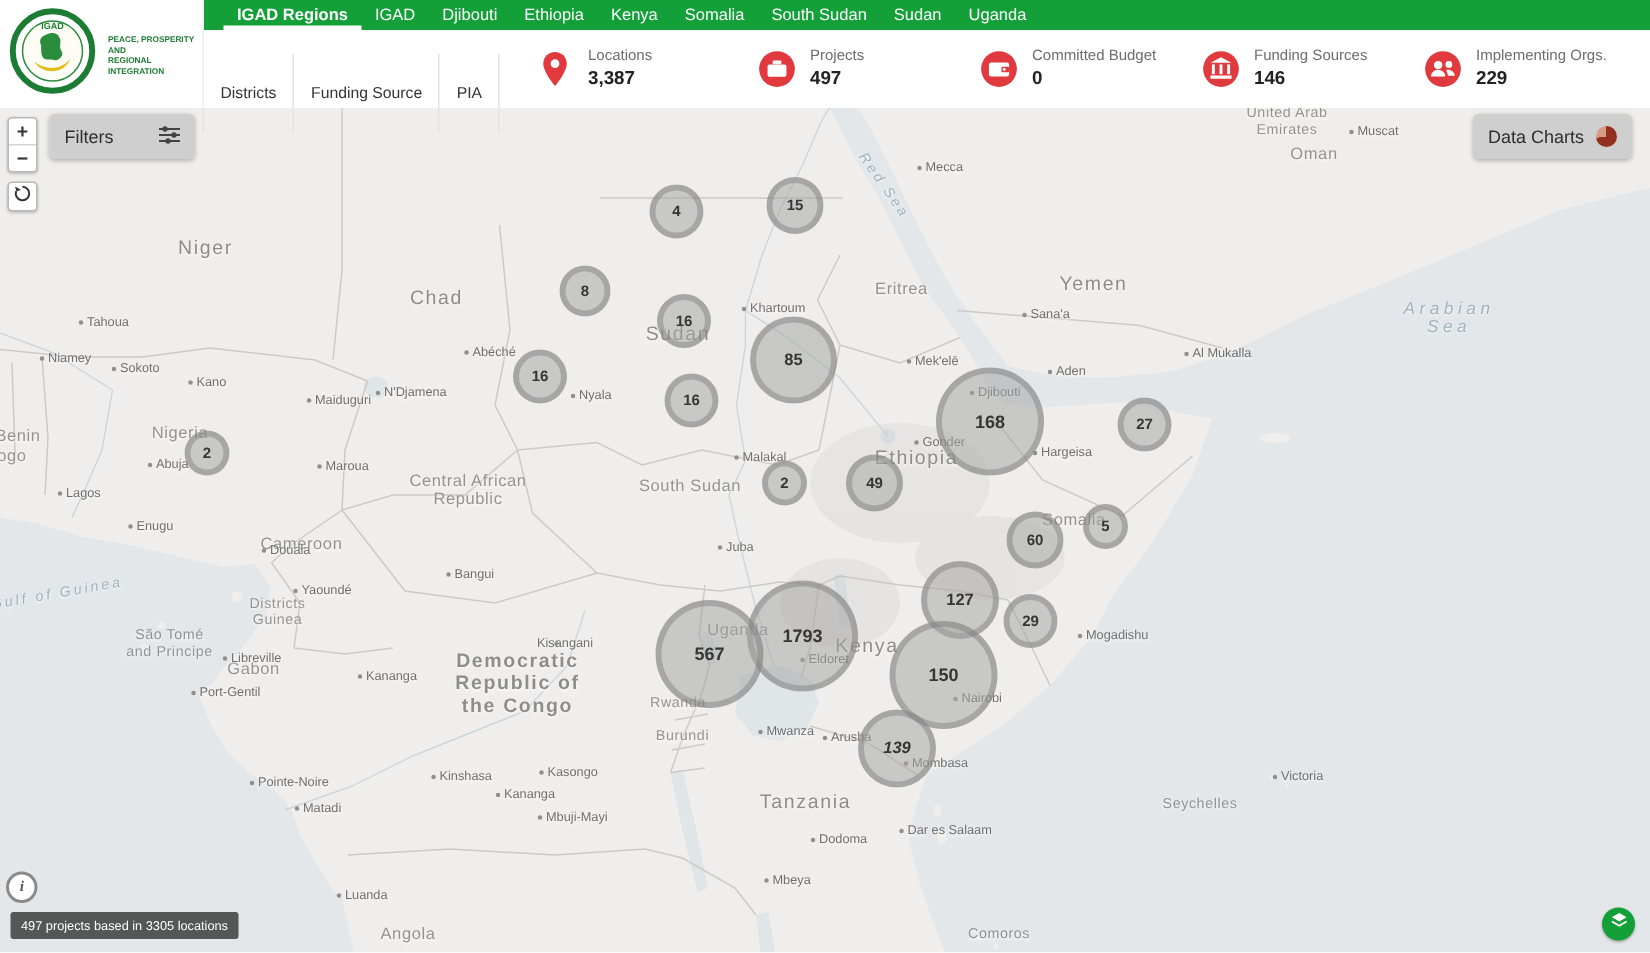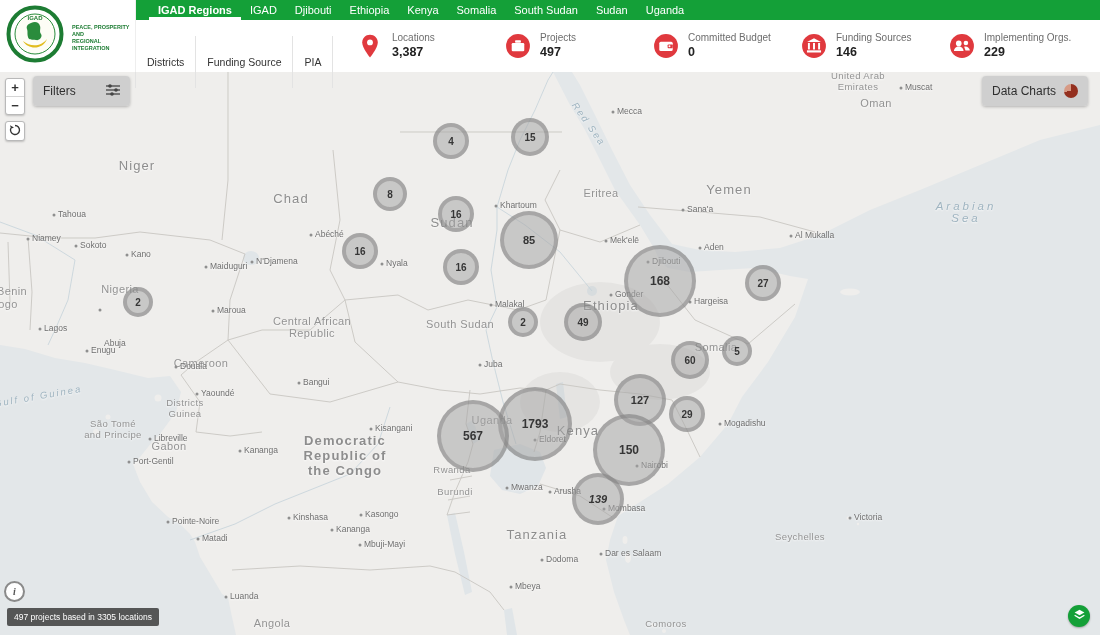--- a/index.html
+++ b/index.html
@@ -341,21 +341,21 @@
         <span class="cname" style="left: 32px; top: 161px;">Niamey</span>
         <span class="cdot" style="left: 54px; top: 143px;"></span>
         <span class="cname" style="left: 58px; top: 137px;">Tahoua</span>
         <span class="cdot" style="left: 76px; top: 174px;"></span>
         <span class="cname" style="left: 80px; top: 168px;">Sokoto</span>
         <span class="cdot" style="left: 127px; top: 183px;"></span>
         <span class="cname" style="left: 131px; top: 177px;">Kano</span>
         <span class="cdot" style="left: 206px; top: 195px;"></span>
         <span class="cname" style="left: 210px; top: 189px;">Maiduguri</span>
         <span class="cdot" style="left: 100px; top: 238px;"></span>
-        <span class="cname" style="left: 104px; top: 232px; margin-top: 34px;">Abuja</span>
+        <span class="cname" style="left: 104px; top: 232px;">Abuja</span>
         <span class="cdot" style="left: 40px; top: 257px;"></span>
         <span class="cname" style="left: 44px; top: 251px;">Lagos</span>
         <span class="cdot" style="left: 87px; top: 279px;"></span>
         <span class="cname" style="left: 91px; top: 273px;">Enugu</span>
         <span class="cdot" style="left: 176px; top: 295px;"></span>
         <span class="cname" style="left: 180px; top: 289px;">Douala</span>
         <span class="cdot" style="left: 197px; top: 322px;"></span>
         <span class="cname" style="left: 201px; top: 316px;">Yaoundé</span>
         <span class="cdot" style="left: 213px; top: 239px;"></span>
         <span class="cname" style="left: 217px; top: 233px;">Maroua</span>
@@ -399,21 +399,21 @@
         <span class="cname" style="left: 172px; top: 444px;">Pointe-Noire</span>
         <span class="cdot" style="left: 129px; top: 390px;"></span>
         <span class="cname" style="left: 133px; top: 384px;">Port-Gentil</span>
         <span class="cdot" style="left: 150px; top: 367px;"></span>
         <span class="cname" style="left: 154px; top: 361px;">Libreville</span>
         <span class="cdot" style="left: 289px; top: 446px;"></span>
         <span class="cname" style="left: 293px; top: 440px;">Kinshasa</span>
         <span class="cdot" style="left: 240px; top: 379px;"></span>
         <span class="cname" style="left: 244px; top: 373px;">Kananga</span>
         <span class="cdot" style="left: 371px; top: 357px;"></span>
-        <span class="cname" style="left: 375px; top: 351px;">Kisangani</span>
+        <span class="cname" style="left: 358px; top: 351px;">Kisangani</span>
         <span class="cdot" style="left: 332px; top: 458px;"></span>
         <span class="cname" style="left: 336px; top: 452px;">Kananga</span>
         <span class="cdot" style="left: 360px; top: 473px;"></span>
         <span class="cname" style="left: 364px; top: 467px;">Mbuji-Mayi</span>
         <span class="cdot" style="left: 198px; top: 467px;"></span>
         <span class="cname" style="left: 202px; top: 461px;">Matadi</span>
         <span class="cdot" style="left: 226px; top: 525px;"></span>
         <span class="cname" style="left: 230px; top: 519px;">Luanda</span>
       </div>
     <div id="clusters">

